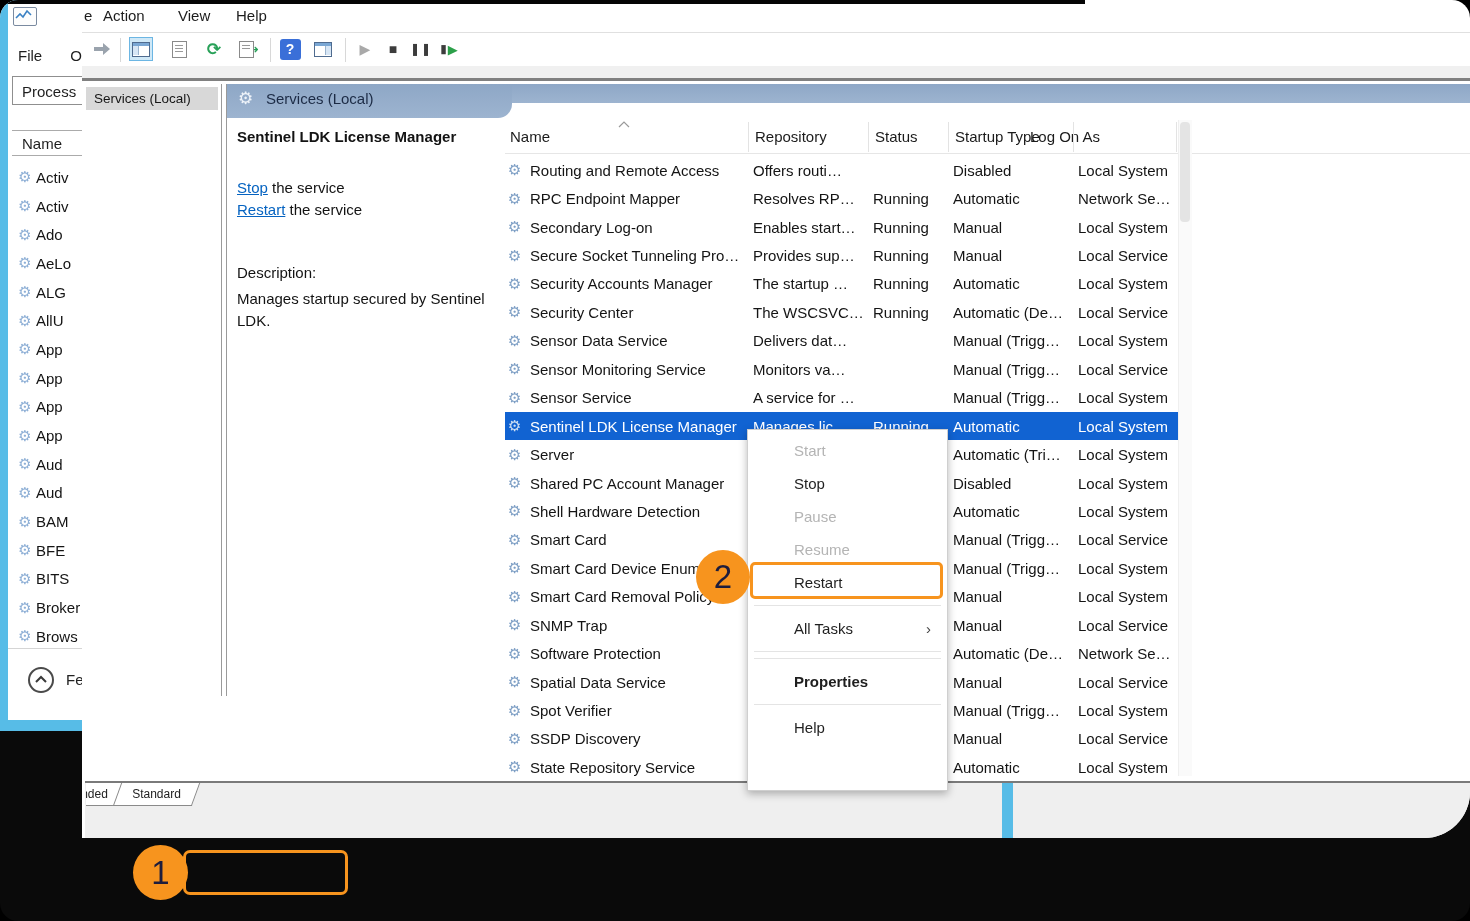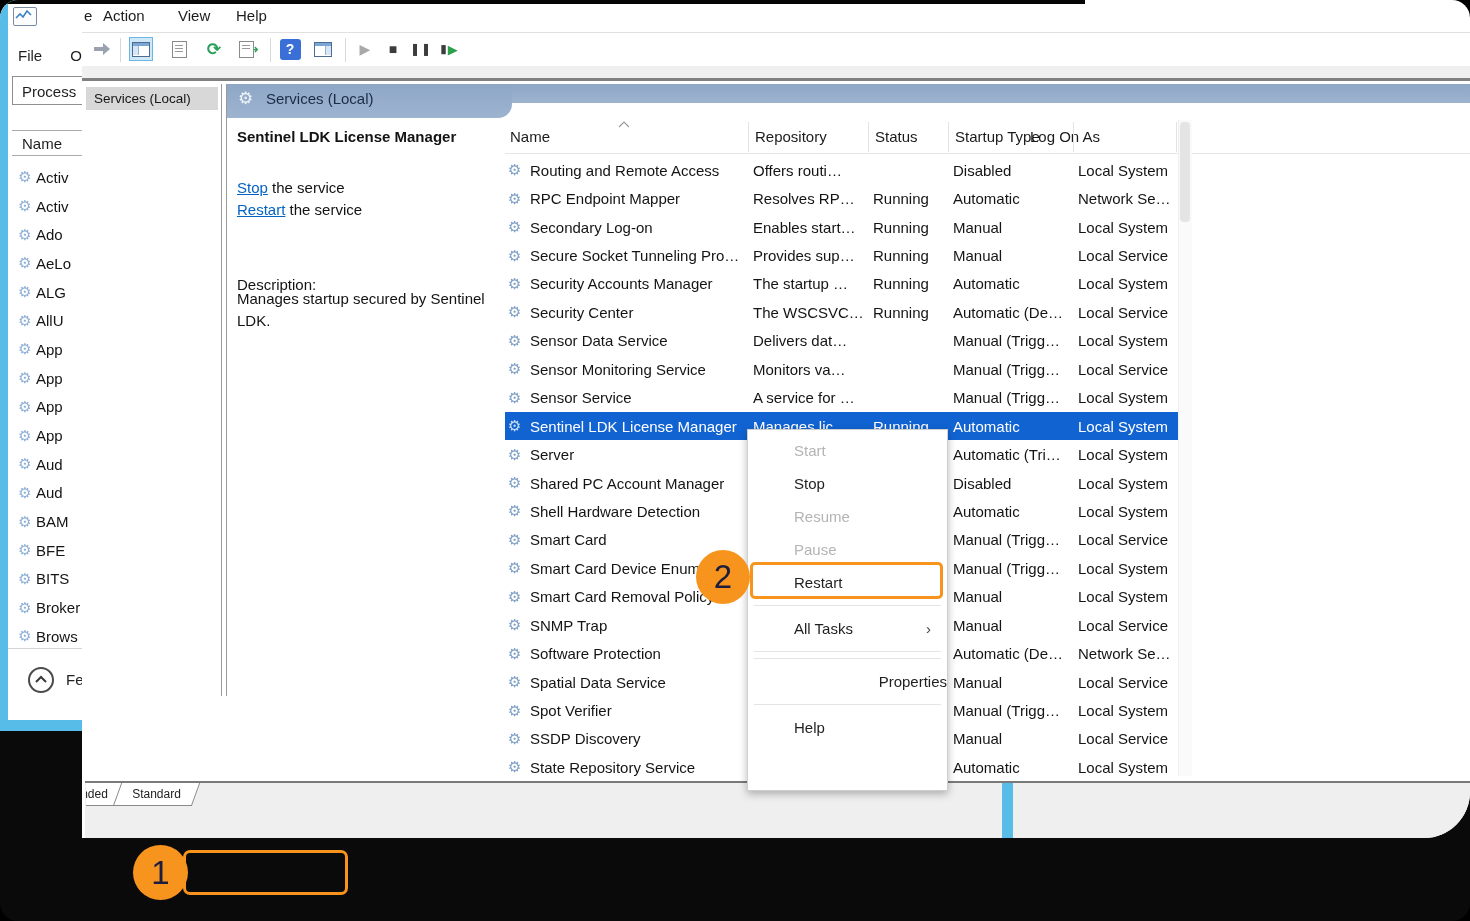--- a/index.html
+++ b/index.html
@@ -74,21 +74,21 @@
   .mmc-tab{height:22px;border:1px solid #8a8a8a;border-top:none;background:#fff;transform:skewX(-20deg);
            padding:0 14px;line-height:22px;font-size:12px;color:#222;margin-right:-6px;}
   .mmc-tab span{display:inline-block;transform:skewX(20deg);}
   .cyan-sliver{left:920px;top:783px;width:11px;height:55px;background:#57bce7;}
 
   
   #cmenu{left:747px;top:429px;width:201px;height:362px;background:#fff;border:1px solid #cfcfcf;
          box-shadow:0 3px 8px rgba(0,0,0,.28);z-index:40;box-sizing:border-box;padding-top:4px;}
   .cm-item{height:33px;line-height:33px;font-size:15px;color:#1f1f1f;padding-left:46px;position:relative;}
   .cm-item.disabled{color:#b4b4b4;}
-  .cm-item.bold{font-weight:normal;text-align:right;}
+  .cm-item.bold{font-weight:bold;}
   .cm-arrow{position:absolute;right:16px;top:0;font-size:15px;color:#444;}
   .cm-sep{height:1px;background:#e4e4e4;margin:6px 6px;}
   .cm-hl{position:absolute;left:2px;top:132px;width:193px;height:37px;border:3.5px solid #f7941e;border-radius:5px;box-sizing:border-box;}
 
   
   .badge{z-index:50;border-radius:50%;background:#f7941e;display:flex;align-items:center;justify-content:center;
          font-size:33px;color:#1d1d3d;}
   #badge2{left:696px;top:550px;width:54px;height:54px;}
   #badge1{left:133px;top:845px;width:55px;height:55px;z-index:50;}
   .hl-rect{z-index:48;border:3.5px solid #f7941e;border-radius:7px;box-sizing:border-box;}
@@ -277,21 +277,21 @@
     <div class="abs pane-div2"></div>
 
     <div class="abs banner-strip"></div>
     <div class="abs banner-ext"></div>
     <div class="abs banner-gear">⚙</div>
     <div class="abs banner-title">Services (Local)</div>
 
     <div class="abs dp-title">Sentinel LDK License Manager</div>
     <div class="abs dp-line" style="left:155px;top:179px"><span class="dp-link">Stop</span><span> the service</span></div>
     <div class="abs dp-line" style="left:155px;top:201px"><span class="dp-link">Restart</span><span> the service</span></div>
-    <div class="abs dp-line" style="left:155px;top:276px">Description:</div>
+    <div class="abs dp-line" style="left:155px;top:264px">Description:</div>
     <div class="abs dp-line" style="left:155px;top:290px">Manages startup secured by Sentinel</div>
     <div class="abs dp-line" style="left:155px;top:312px">LDK.</div>
 
     <div class="abs sortchev">
       <svg width="12" height="7" viewBox="0 0 12 7">
           <polyline points="1,6 6,1 11,6" fill="none" stroke="#9a9a9a" stroke-width="1.2"></polyline>
         </svg>
     </div>
     <span class="abs hdr" style="left:428px">Name</span>
     <span class="abs hdr" style="left:673px">Repository</span>
@@ -496,22 +496,22 @@
     </div>
     <div class="abs cyan-sliver"></div>
   </div>
 
   <div class="abs topstrip"></div>
 
   <div id="cmenu" class="abs">
     <div id="cm-items">
         <div class="cm-item disabled">Start</div>
         <div class="cm-item">Stop</div>
+        <div class="cm-item disabled">Pause</div>
         <div class="cm-item disabled">Resume</div>
-        <div class="cm-item disabled">Pause</div>
         <div class="cm-item">Restart</div>
         <div class="cm-sep"></div>
         <div class="cm-item">All Tasks<span class="cm-arrow">›</span></div>
         <div class="cm-sep"></div>
         <div class="cm-sep"></div>
         <div class="cm-item bold">Properties</div>
         <div class="cm-sep"></div>
         <div class="cm-item">Help</div>
       </div>
     <div class="cm-hl"></div>

